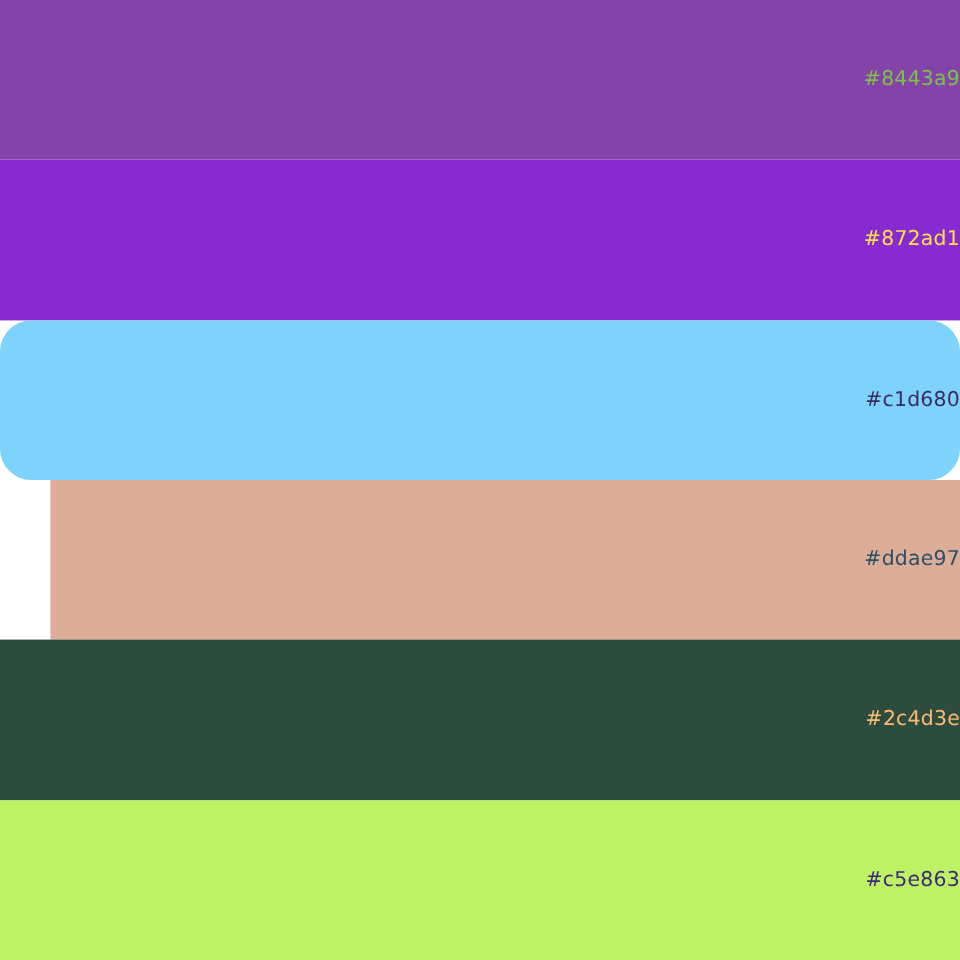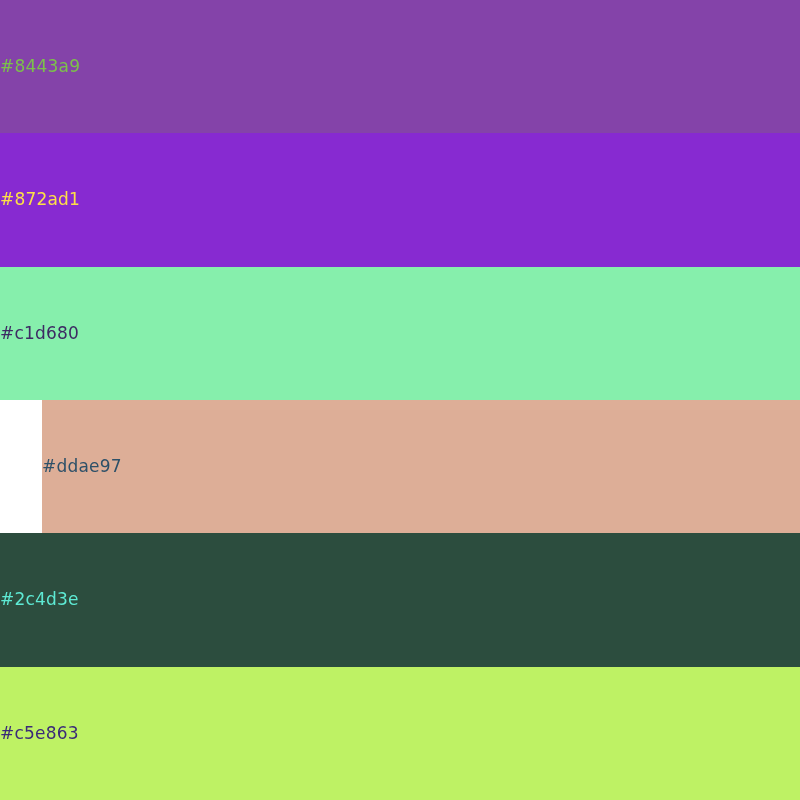--- a/index.html
+++ b/index.html
@@ -14,21 +14,21 @@
   #swatch-stack {
     width: 800px;
     height: 800px;
     display: flex;
     flex-direction: column;
   }
   .swatch-band {
     flex: 1 1 0;
     display: flex;
     align-items: center;
-    justify-content: flex-start;
+    justify-content: flex-end;
     box-sizing: border-box;
   }
   .swatch-label {
     font-family: "DejaVu Sans", "Liberation Sans", sans-serif;
     font-size: 17px;
     font-weight: 400;
     letter-spacing: 0.2px;
     line-height: 1;
     white-space: nowrap;
     user-select: none;
@@ -40,29 +40,29 @@
 <div id="swatch-stack">
 
   <div class="swatch-band" style="background-color: rgb(132, 67, 169);">
     <span class="swatch-label" style="color: rgb(124, 194, 74);">#8443a9</span>
   </div>
 
   <div class="swatch-band" style="background-color: rgb(135, 42, 209);">
     <span class="swatch-label" style="color: #fde047;">#872ad1</span>
   </div>
 
-  <div class="swatch-band" style="background-color: #86efac;">
+  <div class="swatch-band" style="background-color: #7dd3fc; border-radius: 26px;">
     <span class="swatch-label" style="color: rgb(61, 42, 99);">#c1d680</span>
   </div>
 
   <div class="swatch-band" style="background-color: rgb(221, 174, 151); margin-left: 42px;">
     <span class="swatch-label" style="color: rgb(45, 80, 104);">#ddae97</span>
   </div>
 
   <div class="swatch-band" style="background-color: rgb(44, 77, 62);">
-    <span class="swatch-label" style="color: #5eead4;">#2c4d3e</span>
+    <span class="swatch-label" style="color: #fdba74;">#2c4d3e</span>
   </div>
 
   <div class="swatch-band" style="background-color: #bef264;">
     <span class="swatch-label" style="color: rgb(59, 42, 120);">#c5e863</span>
   </div>
 
 </div>
 
 </body></html>

